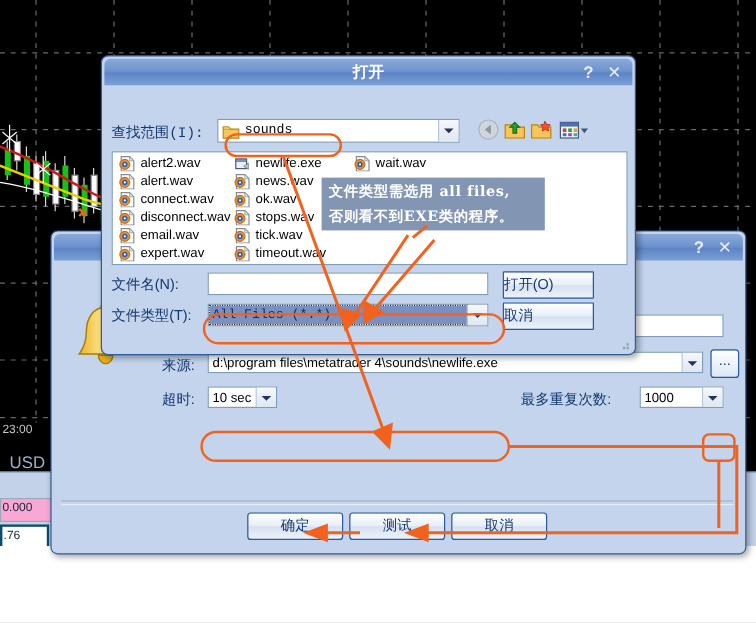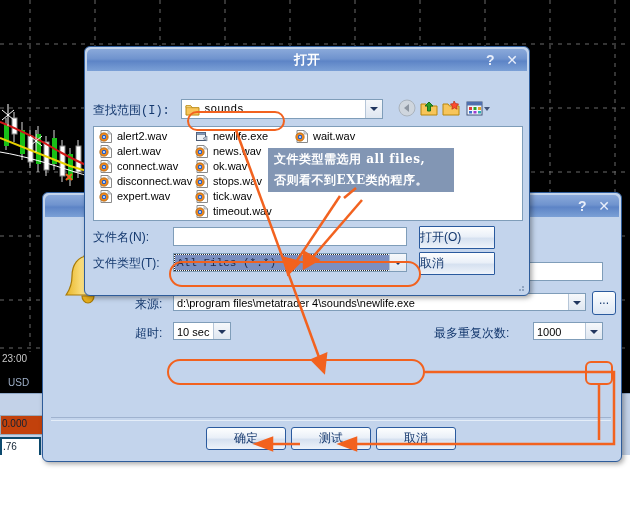--- a/index.html
+++ b/index.html
@@ -5,23 +5,23 @@
   html,body{margin:0;padding:0;}
   body{
     width:630px;height:519px;overflow:hidden;position:relative;
     font-family:"Liberation Sans","DejaVu Sans",sans-serif;
     font-size:12px;background:#ffffff;
   }
   
   #chart-bg{position:absolute;left:0;top:0;width:630px;height:455px;background:#000;overflow:hidden;}
   #chart-grid{position:absolute;left:0;top:0;width:630px;height:455px;}
   #time-label{position:absolute;left:0;top:352px;color:#c8c8c8;font-size:10px;background:#000;padding:1px 2px;font-family:"Liberation Sans",sans-serif;}
-  #usd-label{position:absolute;left:8px;top:377px;color:#9fb0c8;font-size:10px;}
+  #usd-label{position:absolute;left:8px;top:377px;color:#9fb0c8;font-size:14px;}
   #price-band{position:absolute;left:0;top:393px;width:630px;height:62px;background:#c3d2e8;border-top:1px solid #8ea6c6;}
-  #price-0{position:absolute;left:0;top:415px;width:44px;height:18px;background:#c2410c;border:1px solid #9ab;color:#123;font-size:10px;line-height:16px;padding-left:1px;}
+  #price-0{position:absolute;left:0;top:415px;width:44px;height:18px;background:#f9a8d4;border:1px solid #9ab;color:#123;font-size:10px;line-height:16px;padding-left:1px;}
   #price-1{position:absolute;left:0;top:437px;width:36px;height:18px;background:#fff;border:2px solid #0c4a6e;color:#123;font-size:10px;line-height:16px;padding-left:1px;}
   #bottom-white{position:absolute;left:0;top:455px;width:630px;height:64px;background:#fff;}
 
   
   .dlg{position:absolute;background:#c3d4ec;border:1px solid #2e5c9a;
        box-shadow:2px 2px 5px rgba(0,0,0,.35);}
   .dlg-title{height:22px;
     background:linear-gradient(to bottom,#8aa9da 0%,#6f93ce 45%,#5d84c6 55%,#7ba0d6 100%);
     border-radius:5px 5px 0 0;
     color:#fff;font-weight:bold;font-size:13px;text-align:center;line-height:22px;
@@ -300,20 +300,27 @@
               <circle cx="5" cy="7" r="4.2" fill="#f08a1e" stroke="#a85c08" stroke-width=".7"></circle>
               <circle cx="5" cy="7" r="2.2" fill="#1e5fd0"></circle>
               <circle cx="5" cy="7" r="0.9" fill="#ffffff"></circle>
             </svg><span>disconnect.wav</span></div>
           <div class="fitem"><svg class="ico-wav" viewBox="0 0 14 13">
               <path d="M2,0.5 L9,0.5 L12.5,4 L12.5,12.5 L2,12.5 Z" fill="#ffffff" stroke="#8a8a8a"></path>
               <path d="M9,0.5 L9,4 L12.5,4 Z" fill="#dfe6ee" stroke="#8a8a8a" stroke-width=".6"></path>
               <circle cx="5" cy="7" r="4.2" fill="#f08a1e" stroke="#a85c08" stroke-width=".7"></circle>
               <circle cx="5" cy="7" r="2.2" fill="#1e5fd0"></circle>
               <circle cx="5" cy="7" r="0.9" fill="#ffffff"></circle>
+            </svg><span>email.wav</span></div>
+          <div class="fitem"><svg class="ico-wav" viewBox="0 0 14 13">
+              <path d="M2,0.5 L9,0.5 L12.5,4 L12.5,12.5 L2,12.5 Z" fill="#ffffff" stroke="#8a8a8a"></path>
+              <path d="M9,0.5 L9,4 L12.5,4 Z" fill="#dfe6ee" stroke="#8a8a8a" stroke-width=".6"></path>
+              <circle cx="5" cy="7" r="4.2" fill="#f08a1e" stroke="#a85c08" stroke-width=".7"></circle>
+              <circle cx="5" cy="7" r="2.2" fill="#1e5fd0"></circle>
+              <circle cx="5" cy="7" r="0.9" fill="#ffffff"></circle>
             </svg><span>expert.wav</span></div>
         </div>
       <div class="fcol" style="left:100px;">
           <div class="fitem"><svg class="ico-exe" viewBox="0 0 14 13">
               <rect x="1.5" y="2.5" width="9" height="8" fill="#eef2f7" stroke="#4a5a72"></rect>
               <rect x="1.5" y="2.5" width="9" height="2" fill="#7f98bb" stroke="#4a5a72" stroke-width=".5"></rect>
               <path d="M8,8.5 l4,-2.5 l0,5 Z" fill="#bfc8d4" stroke="#4a5a72" stroke-width=".5"></path>
             </svg><span>newlife.exe</span></div>
           <div class="fitem"><svg class="ico-wav" viewBox="0 0 14 13">
               <path d="M2,0.5 L9,0.5 L12.5,4 L12.5,12.5 L2,12.5 Z" fill="#ffffff" stroke="#8a8a8a"></path>

